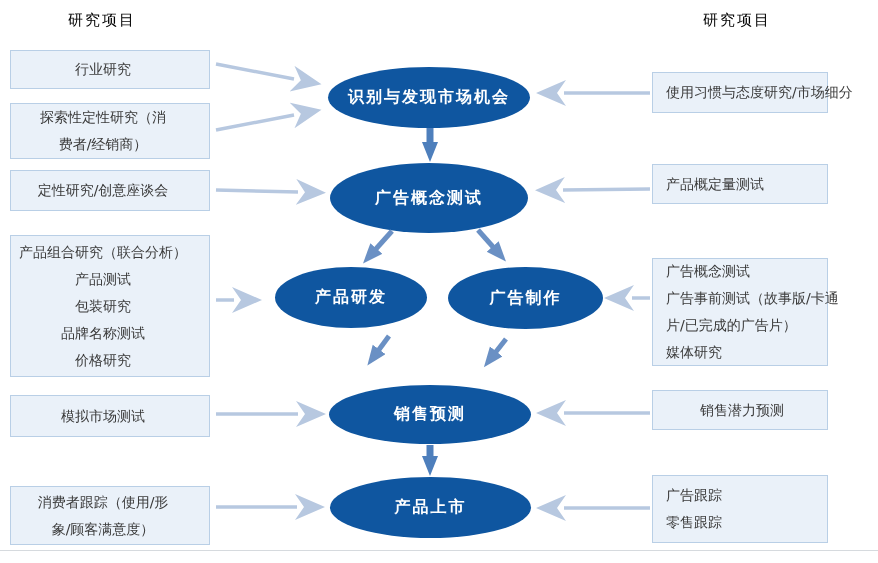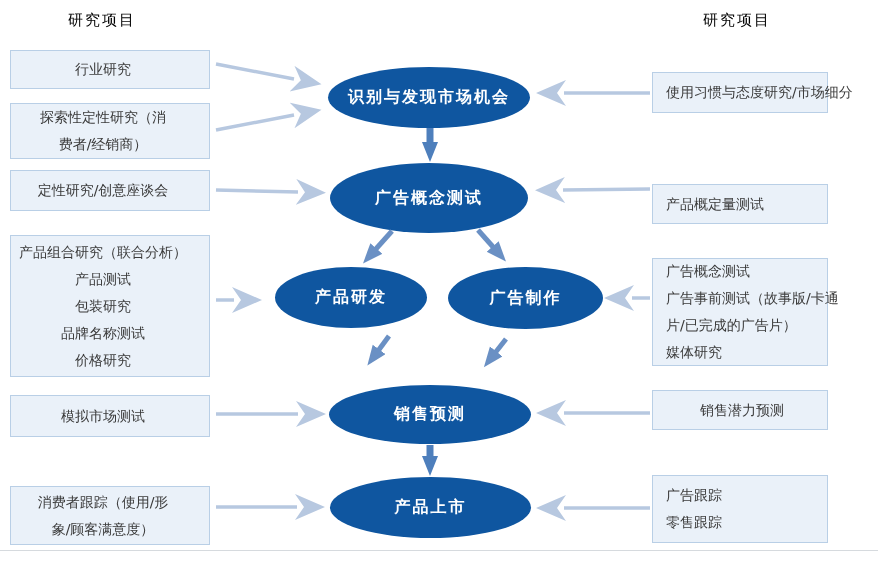--- a/index.html
+++ b/index.html
@@ -37,21 +37,21 @@
   .rb{left:652px;width:176px;align-items:flex-start;padding-left:13px;}
 
   .b1{top:50px;height:39px;}
   .b2{top:103px;height:56px;}
   .b3{top:170px;height:41px;}
   .b4{top:235px;height:142px;}
   .b5{top:395px;height:42px;}
   .b6{top:486px;height:59px;}
 
   .r1{top:72px;height:41px;}
-  .r2{top:164px;height:40px;margin-top:20px;}
+  .r2{top:164px;height:40px;}
   .r3{top:258px;height:108px;}
   .r4{top:390px;height:40px;padding-left:47px;}
   .r5{top:475px;height:68px;}
 
   .node{
     position:absolute;
     background:#0f56a0;
     border-radius:50%;
     display:flex;
     align-items:center;

